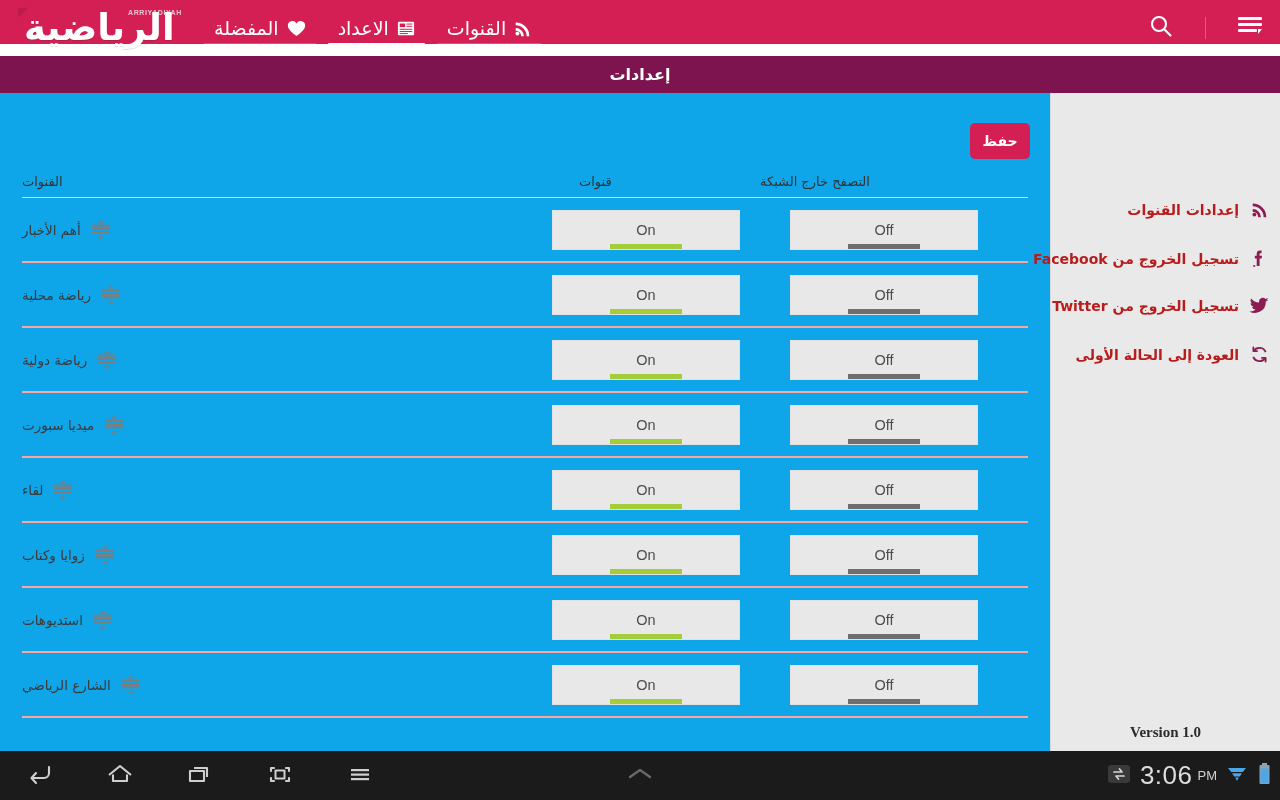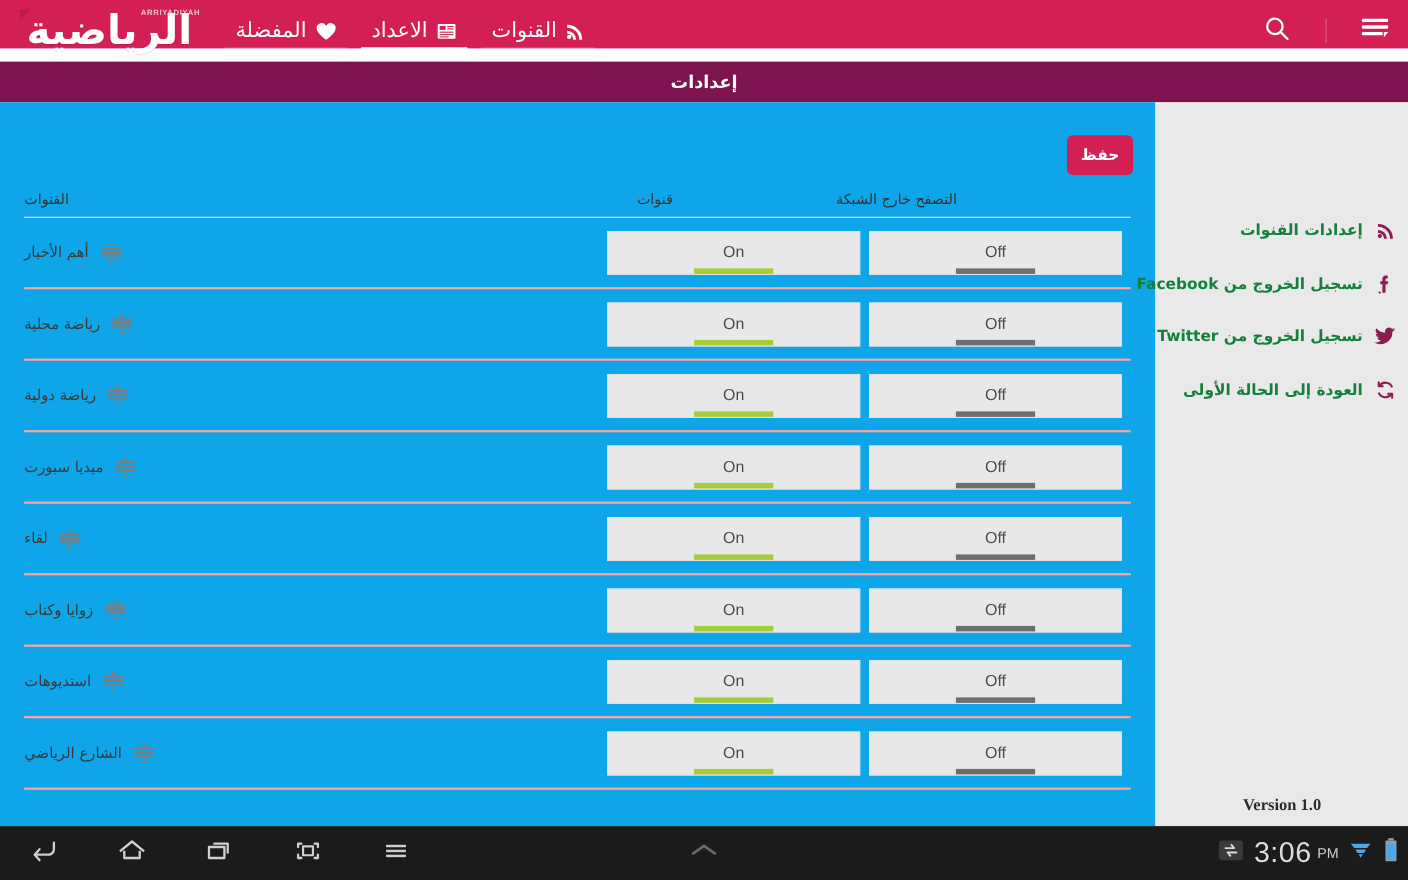--- a/index.html
+++ b/index.html
@@ -105,42 +105,42 @@
     position:absolute; left:0; display:flex; align-items:center; gap:9px;
     direction:rtl;
   }
   .row-name{
     font-size:13.5px; color:#3a3a3a; white-space:nowrap;
     font-family:"DejaVu Sans","Liberation Sans",sans-serif;
   }
   .handle{ width:22px; height:20px; display:block; flex:none; }
 
   .toggle{
-    position:absolute; width:230px; height:40px; background:#e8e8e8;
+    position:absolute; width:188px; height:40px; background:#e8e8e8;
     display:flex; align-items:center; justify-content:center; cursor:pointer;
     border:1px solid #e1e1e1;
   }
   .toggle .tl{ font-size:14.5px; color:#4c4c4c; font-family:"Liberation Sans",sans-serif; }
   .toggle .bar{ position:absolute; bottom:0; left:50%; transform:translateX(-50%); width:72px; height:5px; }
   .toggle.on  .bar{ background:#a4cd39; }
   .toggle.off .bar{ background:#6e6e6e; }
   .tog-1{ left:530px; }
   .tog-2{ left:768px; }
 
   
   .sidebar{
     position:absolute; left:1050px; top:93px; width:230px; height:658px;
     background:#e9e9e9; border-left:1px solid #d8d8d8;
   }
   .side-item{
     position:absolute; right:10px; display:flex; align-items:center; gap:9px;
     direction:rtl; cursor:pointer; white-space:nowrap;
   }
   .side-item .sl{
-    font-size:14px; font-weight:bold; color:#15803d;
+    font-size:14px; font-weight:bold; color:#b91c1c;
     font-family:"DejaVu Sans","Liberation Sans",sans-serif;
   }
   .side-item .si{ display:flex; align-items:center; justify-content:center; width:22px; }
   .version{
     position:absolute; left:0; right:0; bottom:10px; text-align:center;
     font-size:15px; font-weight:bold; color:#2b2b2b;
     font-family:"Liberation Serif","DejaVu Serif",serif;
   }
 
   

